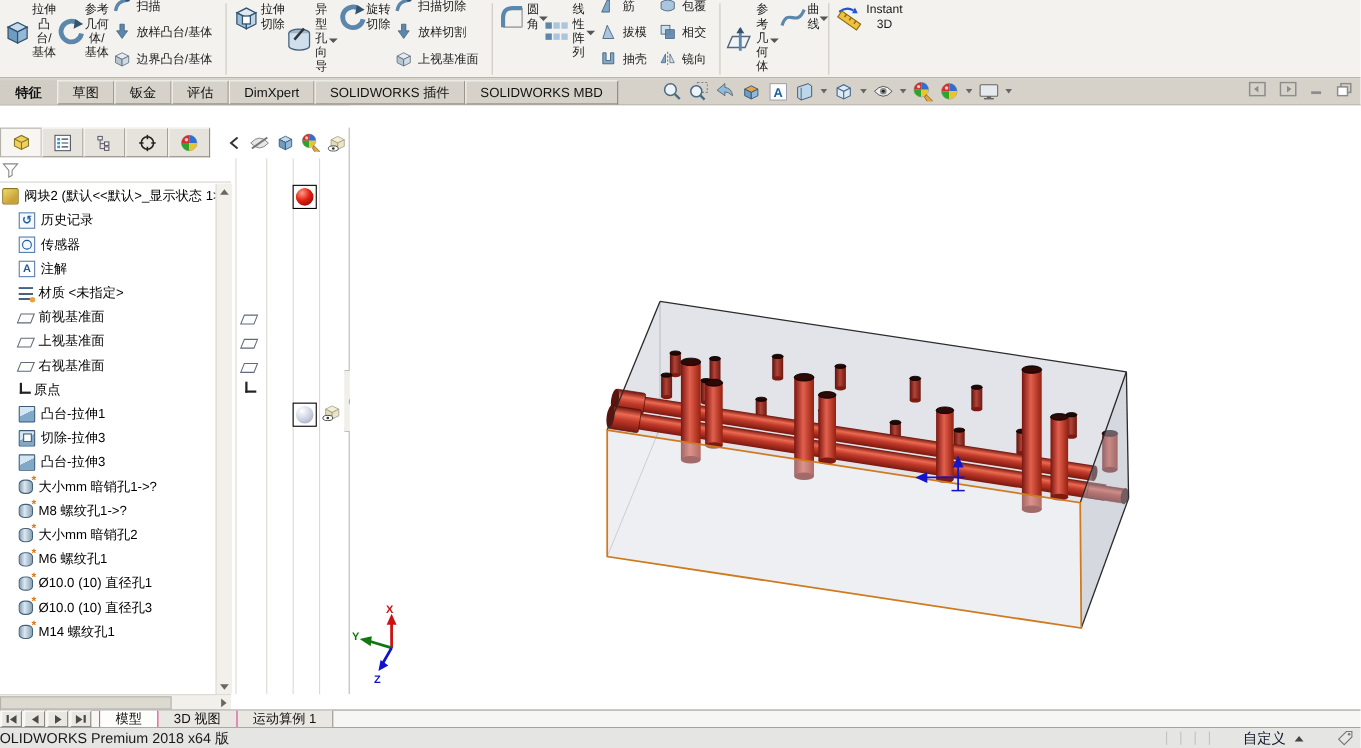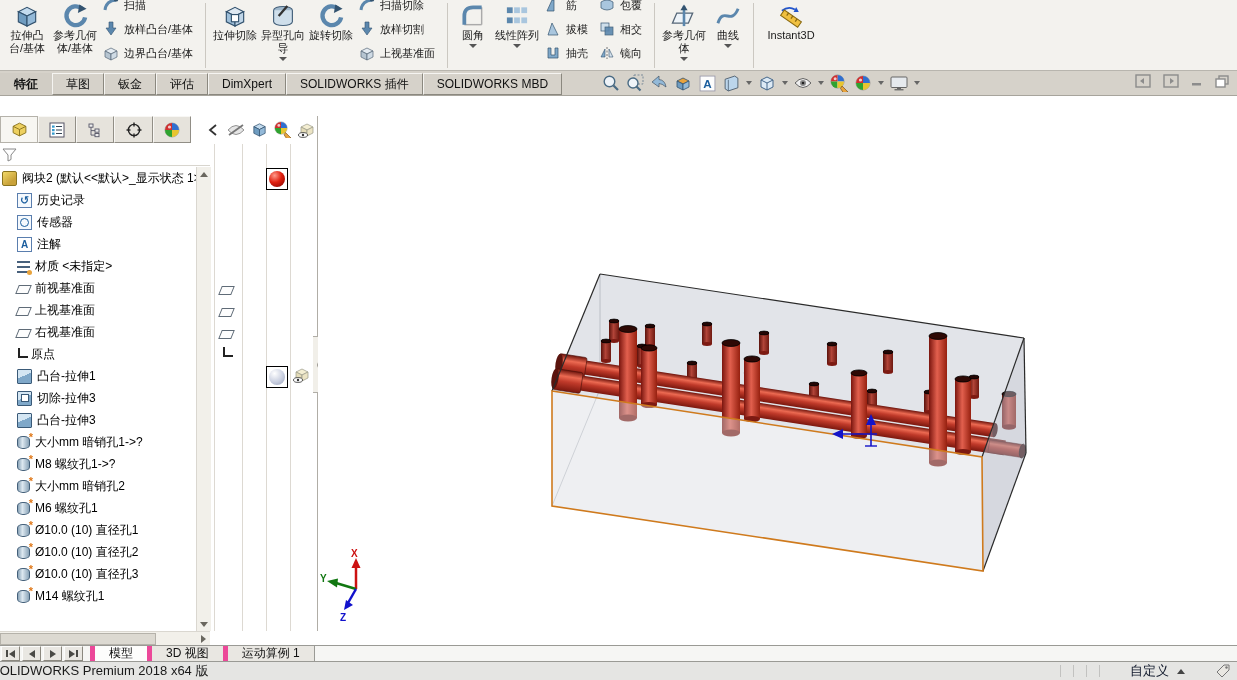--- a/index.html
+++ b/index.html
@@ -6,21 +6,21 @@
   body{width:1237px;height:680px;overflow:hidden;position:relative;
        font-family:"Liberation Sans","DejaVu Sans",sans-serif;font-size:12px;color:#111;
        -webkit-font-smoothing:antialiased;}
   svg{display:block;}
 
   
   #ribbon{position:absolute;left:0;top:0;width:1237px;height:70px;background:#f3f2ee;
           border-bottom:1px solid #b8b5ae;display:flex;align-items:stretch;overflow:hidden;}
   .rgroup{display:flex;align-items:flex-start;padding:0 3px;}
   .rsep{width:1px;background:#cbc8c1;margin:3px 2px 2px 2px;}
-  .bigbtn{width:48px;display:flex;flex-direction:column;align-items:center;padding-top:3px;cursor:default;}
+  .bigbtn{width:48px;display:flex;flex-direction:row;align-items:center;padding-top:3px;cursor:default;}
   .bicon{width:26px;height:26px;flex:none;}
   .blabel{width:44px;font-size:11px;line-height:13px;text-align:center;word-break:break-all;color:#1a1a1a;}
   .rstack{display:flex;flex-direction:column;margin-top:-7px;}
   .smallbtn{display:flex;align-items:center;height:24px;padding:0 7px 0 4px;font-size:11px;gap:5px;white-space:nowrap;color:#1a1a1a;}
   .sicon{width:16px;height:16px;flex:none;}
   .dd{width:0;height:0;border-left:4px solid transparent;border-right:4px solid transparent;
       border-top:4px solid #555;margin-top:2px;}
 
   
   #cmdbar{position:absolute;left:0;top:71px;width:1237px;height:24px;background:#d6d2ca;
@@ -98,21 +98,21 @@
 
   
   #bottombar{position:absolute;left:0;top:645px;width:1237px;height:17px;background:#f6f6f4;
              border-top:1px solid #9a9a95;border-bottom:1px solid #9a9a95;display:flex;align-items:center;box-sizing:border-box;}
   .vcr{width:17px;height:13px;margin:0 1px;background:#e9e7e2;border:1px solid;border-color:#fcfcfb #8b887f #8b887f #fcfcfb;
        display:flex;align-items:center;justify-content:center;gap:1px;}
   .vbar{width:2px;height:7px;background:#4a4a46;}
   .vtl{width:0;height:0;border-top:4px solid transparent;border-bottom:4px solid transparent;border-right:6px solid #4a4a46;}
   .vtr{width:0;height:0;border-top:4px solid transparent;border-bottom:4px solid transparent;border-left:6px solid #4a4a46;}
   .btab{height:15px;line-height:15px;padding:0 14px;font-size:12px;background:#e9e7e2;
-        border-left:5px solid #ec4899;border-right:1px solid #9a9a95;margin-right:-1px;cursor:default;}
+        border-left:1px solid #ec4899;border-right:1px solid #9a9a95;margin-right:-1px;cursor:default;}
   .btab.active{background:#fdfdfc;font-weight:normal;}
 
   
   #statusbar{position:absolute;left:0;top:662px;width:1237px;height:18px;background:#e5e5e3;
              display:flex;align-items:center;overflow:hidden;}
   #status-left{font-size:13px;color:#1a1a1a;margin-left:-9px;white-space:nowrap;}
   .ssep{width:1px;height:12px;background:#c2c2c0;margin:0 6px;}
   #customize{font-size:13px;color:#0f172a;display:flex;align-items:center;gap:8px;}
   .tri-up-s{width:0;height:0;border-left:4px solid transparent;border-right:4px solid transparent;border-bottom:5px solid #444;}
 </style>
@@ -688,24 +688,20 @@
         <span class="tico t-hole"></span>
         <span class="tlabel">大小mm 暗销孔2</span>
       </div>
       <div class="trow">
         <span class="tico t-hole"></span>
         <span class="tlabel">M6 螺纹孔1</span>
       </div>
       <div class="trow">
         <span class="tico t-hole"></span>
         <span class="tlabel">Ø10.0 (10) 直径孔1</span>
-      </div>
-      <div class="trow">
-        <span class="tico t-hole"></span>
-        <span class="tlabel">Ø10.0 (10) 直径孔2</span>
       </div>
       <div class="trow">
         <span class="tico t-hole"></span>
         <span class="tlabel">Ø10.0 (10) 直径孔3</span>
       </div>
       <div class="trow">
         <span class="tico t-hole"></span>
         <span class="tlabel">M14 螺纹孔1</span>
       </div>
     </div>

